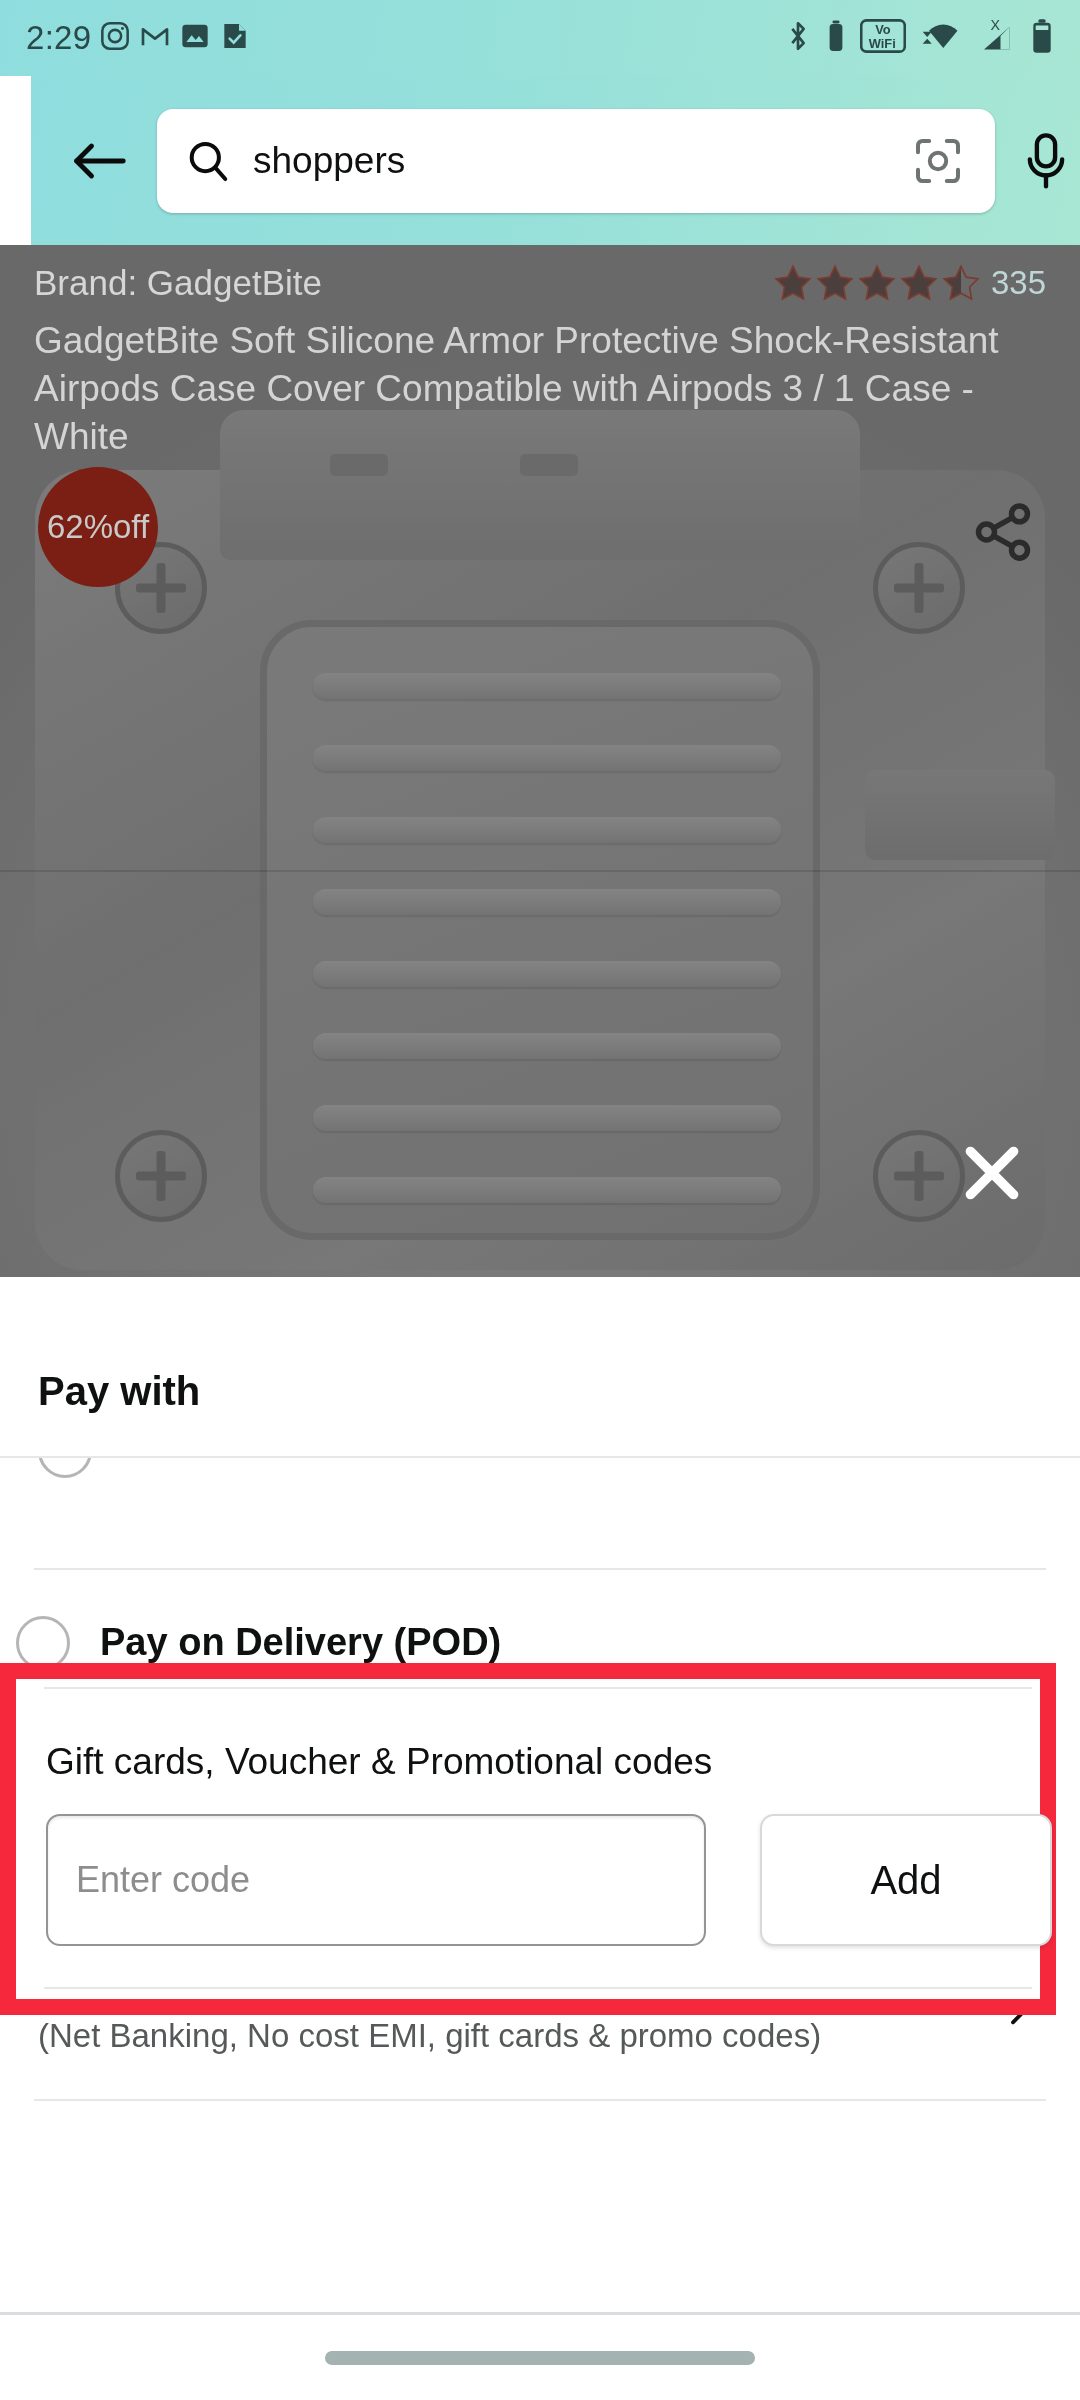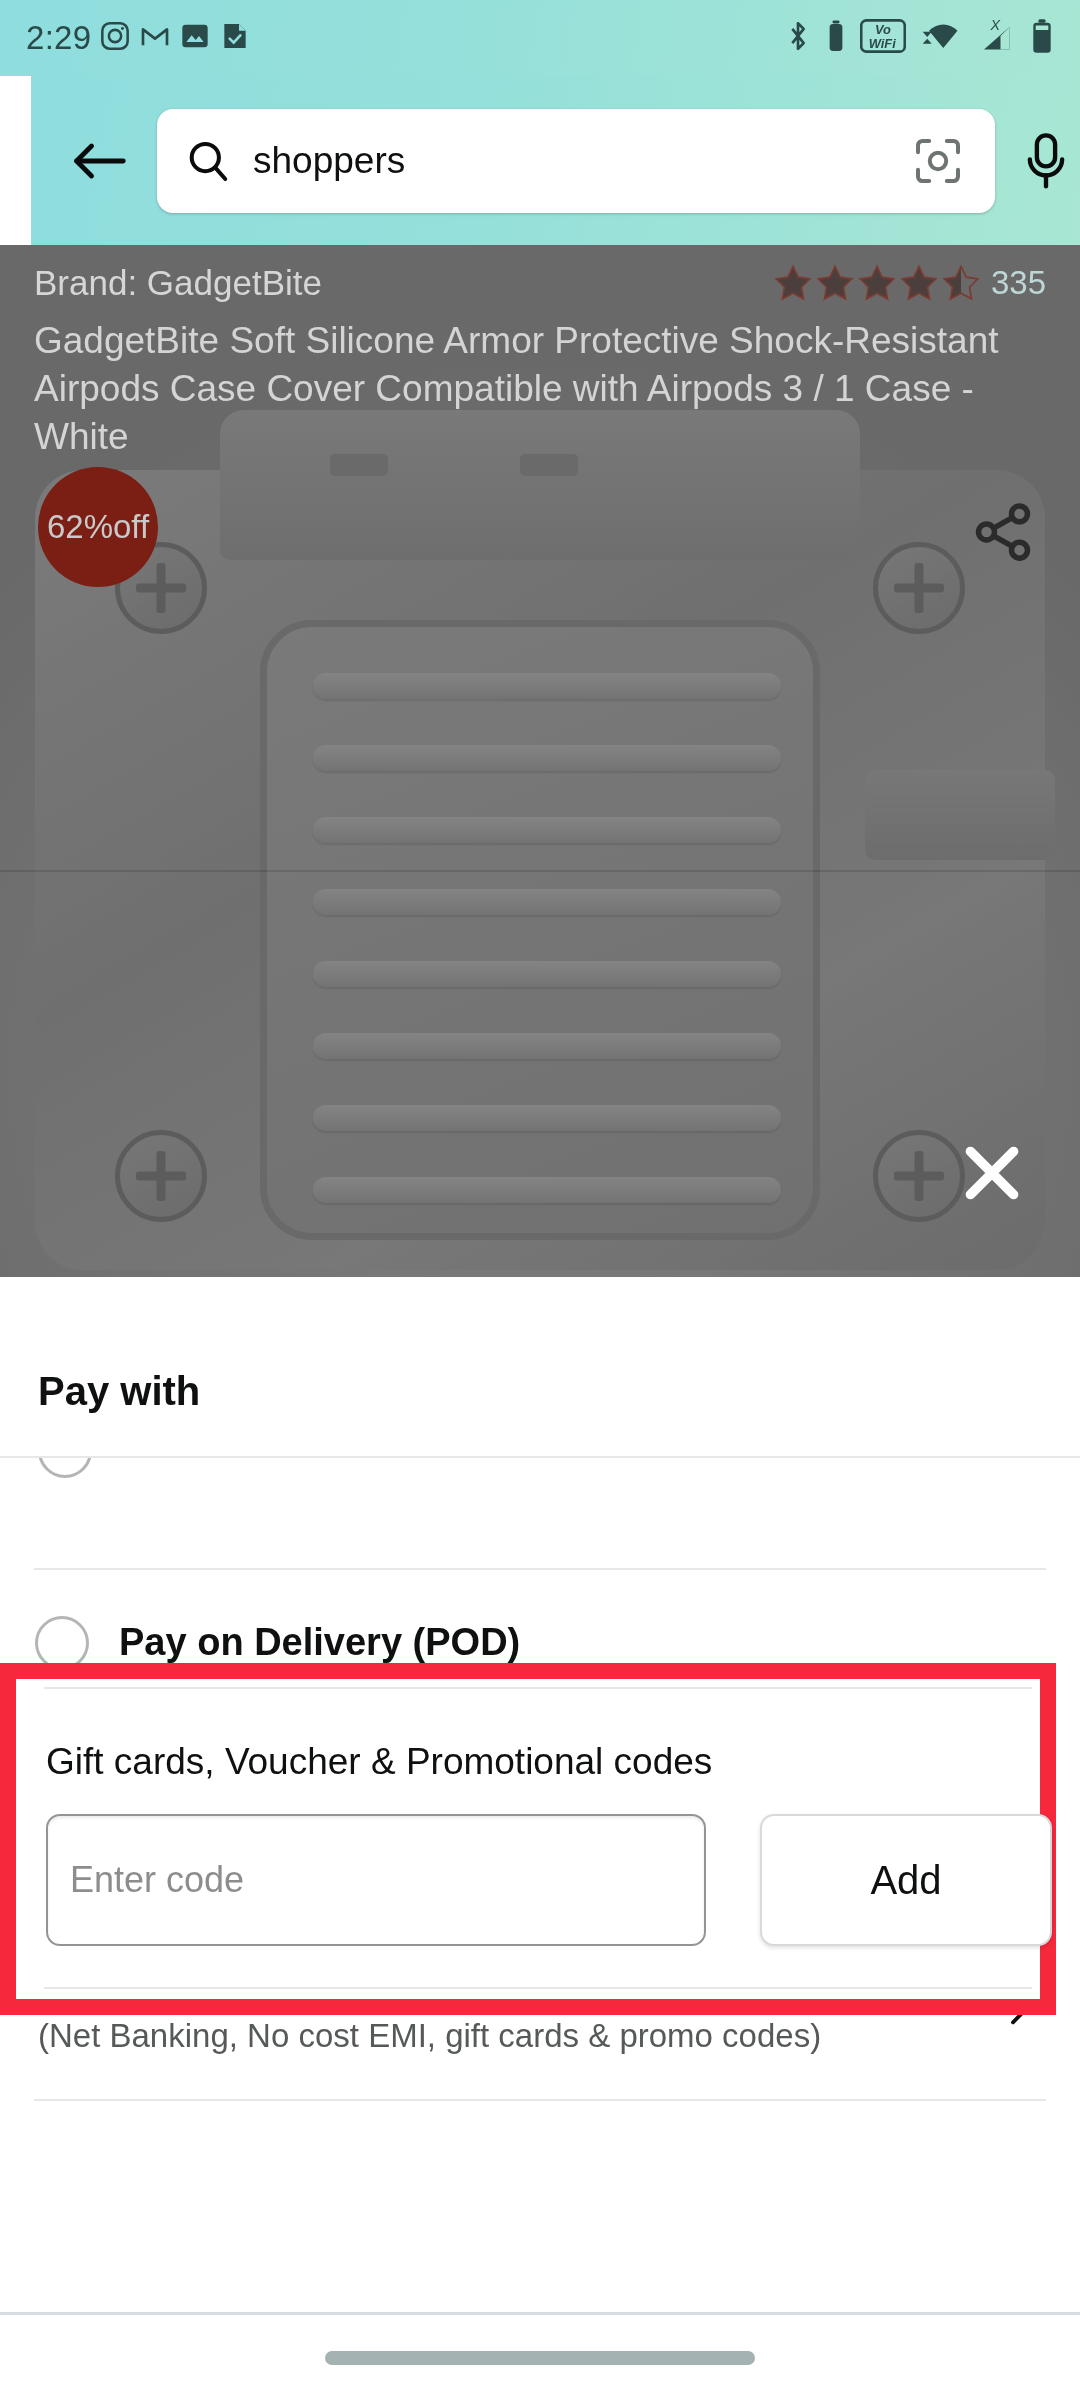--- a/index.html
+++ b/index.html
@@ -13,21 +13,21 @@
 
   
   .statusbar{
     position:absolute; top:0; left:0; width:1080px; height:76px;
     background:linear-gradient(100deg,#8FDDDE 0%,#96E0DA 45%,#A8E6D4 100%);
     display:flex; align-items:center; padding:0 26px;
   }
   .sb-left{ display:flex; align-items:center; gap:8px; }
   .sb-time{ font-size:33px; color:#2A4A4A; letter-spacing:.3px; font-weight:500; }
   .sb-right{ margin-left:auto; display:flex; align-items:center; gap:14px; }
-  .sb-ic{ display:block;font-style:italic; }
+  .sb-ic{ display:block; }
 
   
   .header{
     position:absolute; top:76px; left:0; width:1080px; height:169px;
     background:linear-gradient(100deg,#8FDDDE 0%,#96E0DA 45%,#A9E7D3 100%);
     display:flex; align-items:center; padding:0 22px;margin-left:31px;
   }
   .back-btn{ width:92px; height:92px; display:flex; align-items:center; justify-content:center; flex:0 0 auto; }
   .searchbox{
     flex:1 1 auto; height:104px; margin:0 8px 0 12px;
@@ -125,21 +125,21 @@
 
   
   .sheet{
     position:absolute; top:1277px; left:0; width:1080px; height:1123px;
     background:#fff; overflow:hidden;
   }
   .sheet-title{ font-size:40px; font-weight:bold; color:#0F1111; padding:92px 0 0 38px; }
   .divider{ height:2px; background:#E7E7E7; margin:0 34px; }
   .divider.full{ margin:0; }
 
-  .pay-row{ display:flex; align-items:center; padding:0 35px; }
+  .pay-row{ display:flex; align-items:center; padding:0 16px; }
   .radio{
     width:54px; height:54px; border-radius:50%;
     border:3px solid #B5B5B5; background:#fff; flex:0 0 auto;
   }
   .pay-label{ font-size:38px; font-weight:bold; color:#0F1111; margin-left:30px; }
 
   .clipped-row{ height:52px; position:relative; overflow:hidden; }
   .clipped-row .radio{ position:absolute; left:38px; top:-34px; }
   .clipped-row .ghost-tick{
     position:absolute; left:310px; top:-36px; width:30px; height:30px;
@@ -154,21 +154,21 @@
     position:absolute; left:0; top:1663px; width:1056px; height:352px;
     border:16px solid #F5283C; background:#a16207;
   }
   .hl-inner{ position:relative; width:100%; height:100%; background:#fff; }
   .hl-topline{ position:absolute; left:28px; right:8px; top:8px; height:2px; background:#E7E7E7; }
   .hl-botline{ position:absolute; left:28px; right:8px; bottom:10px; height:2px; background:#E7E7E7; }
   .gift-title{ position:absolute; left:30px; top:62px; font-size:37px; color:#0F1111; }
   .code-input{
     position:absolute; left:30px; top:135px; width:660px; height:132px;
     border:2px solid #949494; border-radius:14px; background:#fff;
-    font-size:36px; color:#888; padding:0 22px; font-family:"Liberation Sans", sans-serif;
+    font-size:36px; color:#888; padding:0 28px; font-family:"Liberation Sans", sans-serif;
     box-shadow:inset 0 2px 3px rgba(0,0,0,.09);
   }
   .code-input::placeholder{ color:#8D8D8D; }
   .add-btn{
     position:absolute; left:744px; top:135px; width:292px; height:132px;
     background:#fff; border:2px solid #D9D9D9; border-radius:14px;
     font-size:40px; color:#0F1111; font-family:"Liberation Sans", sans-serif;
     box-shadow:0 2px 4px rgba(0,0,0,.12);
   }
 

